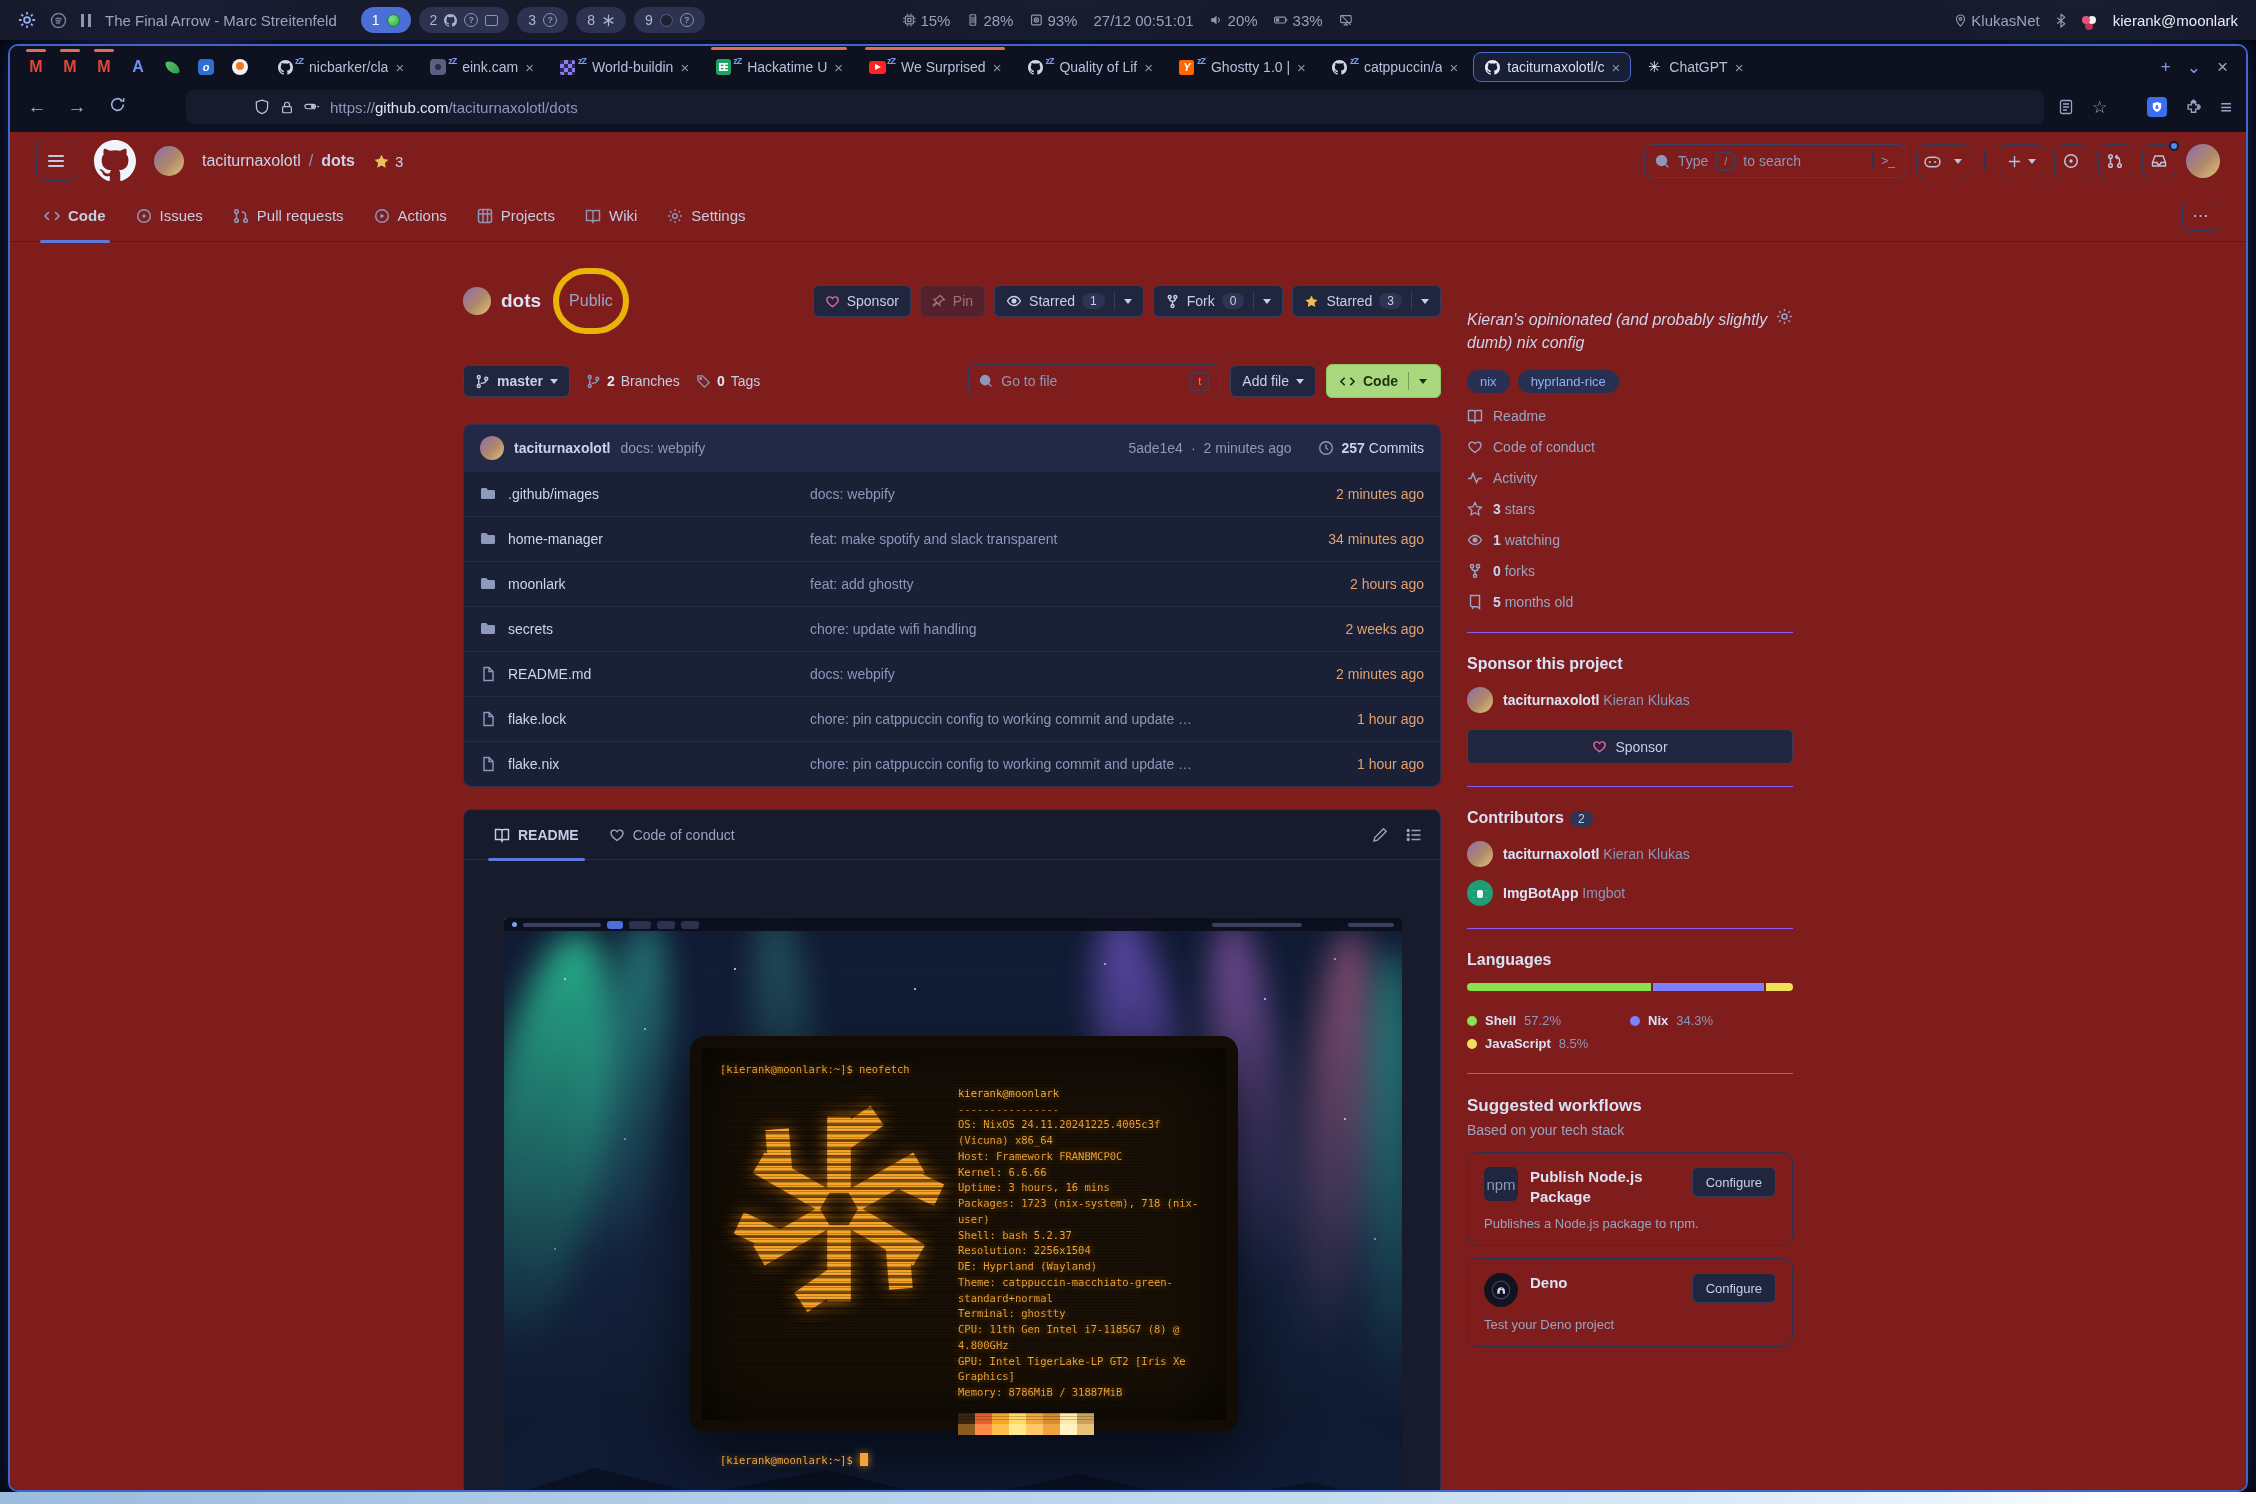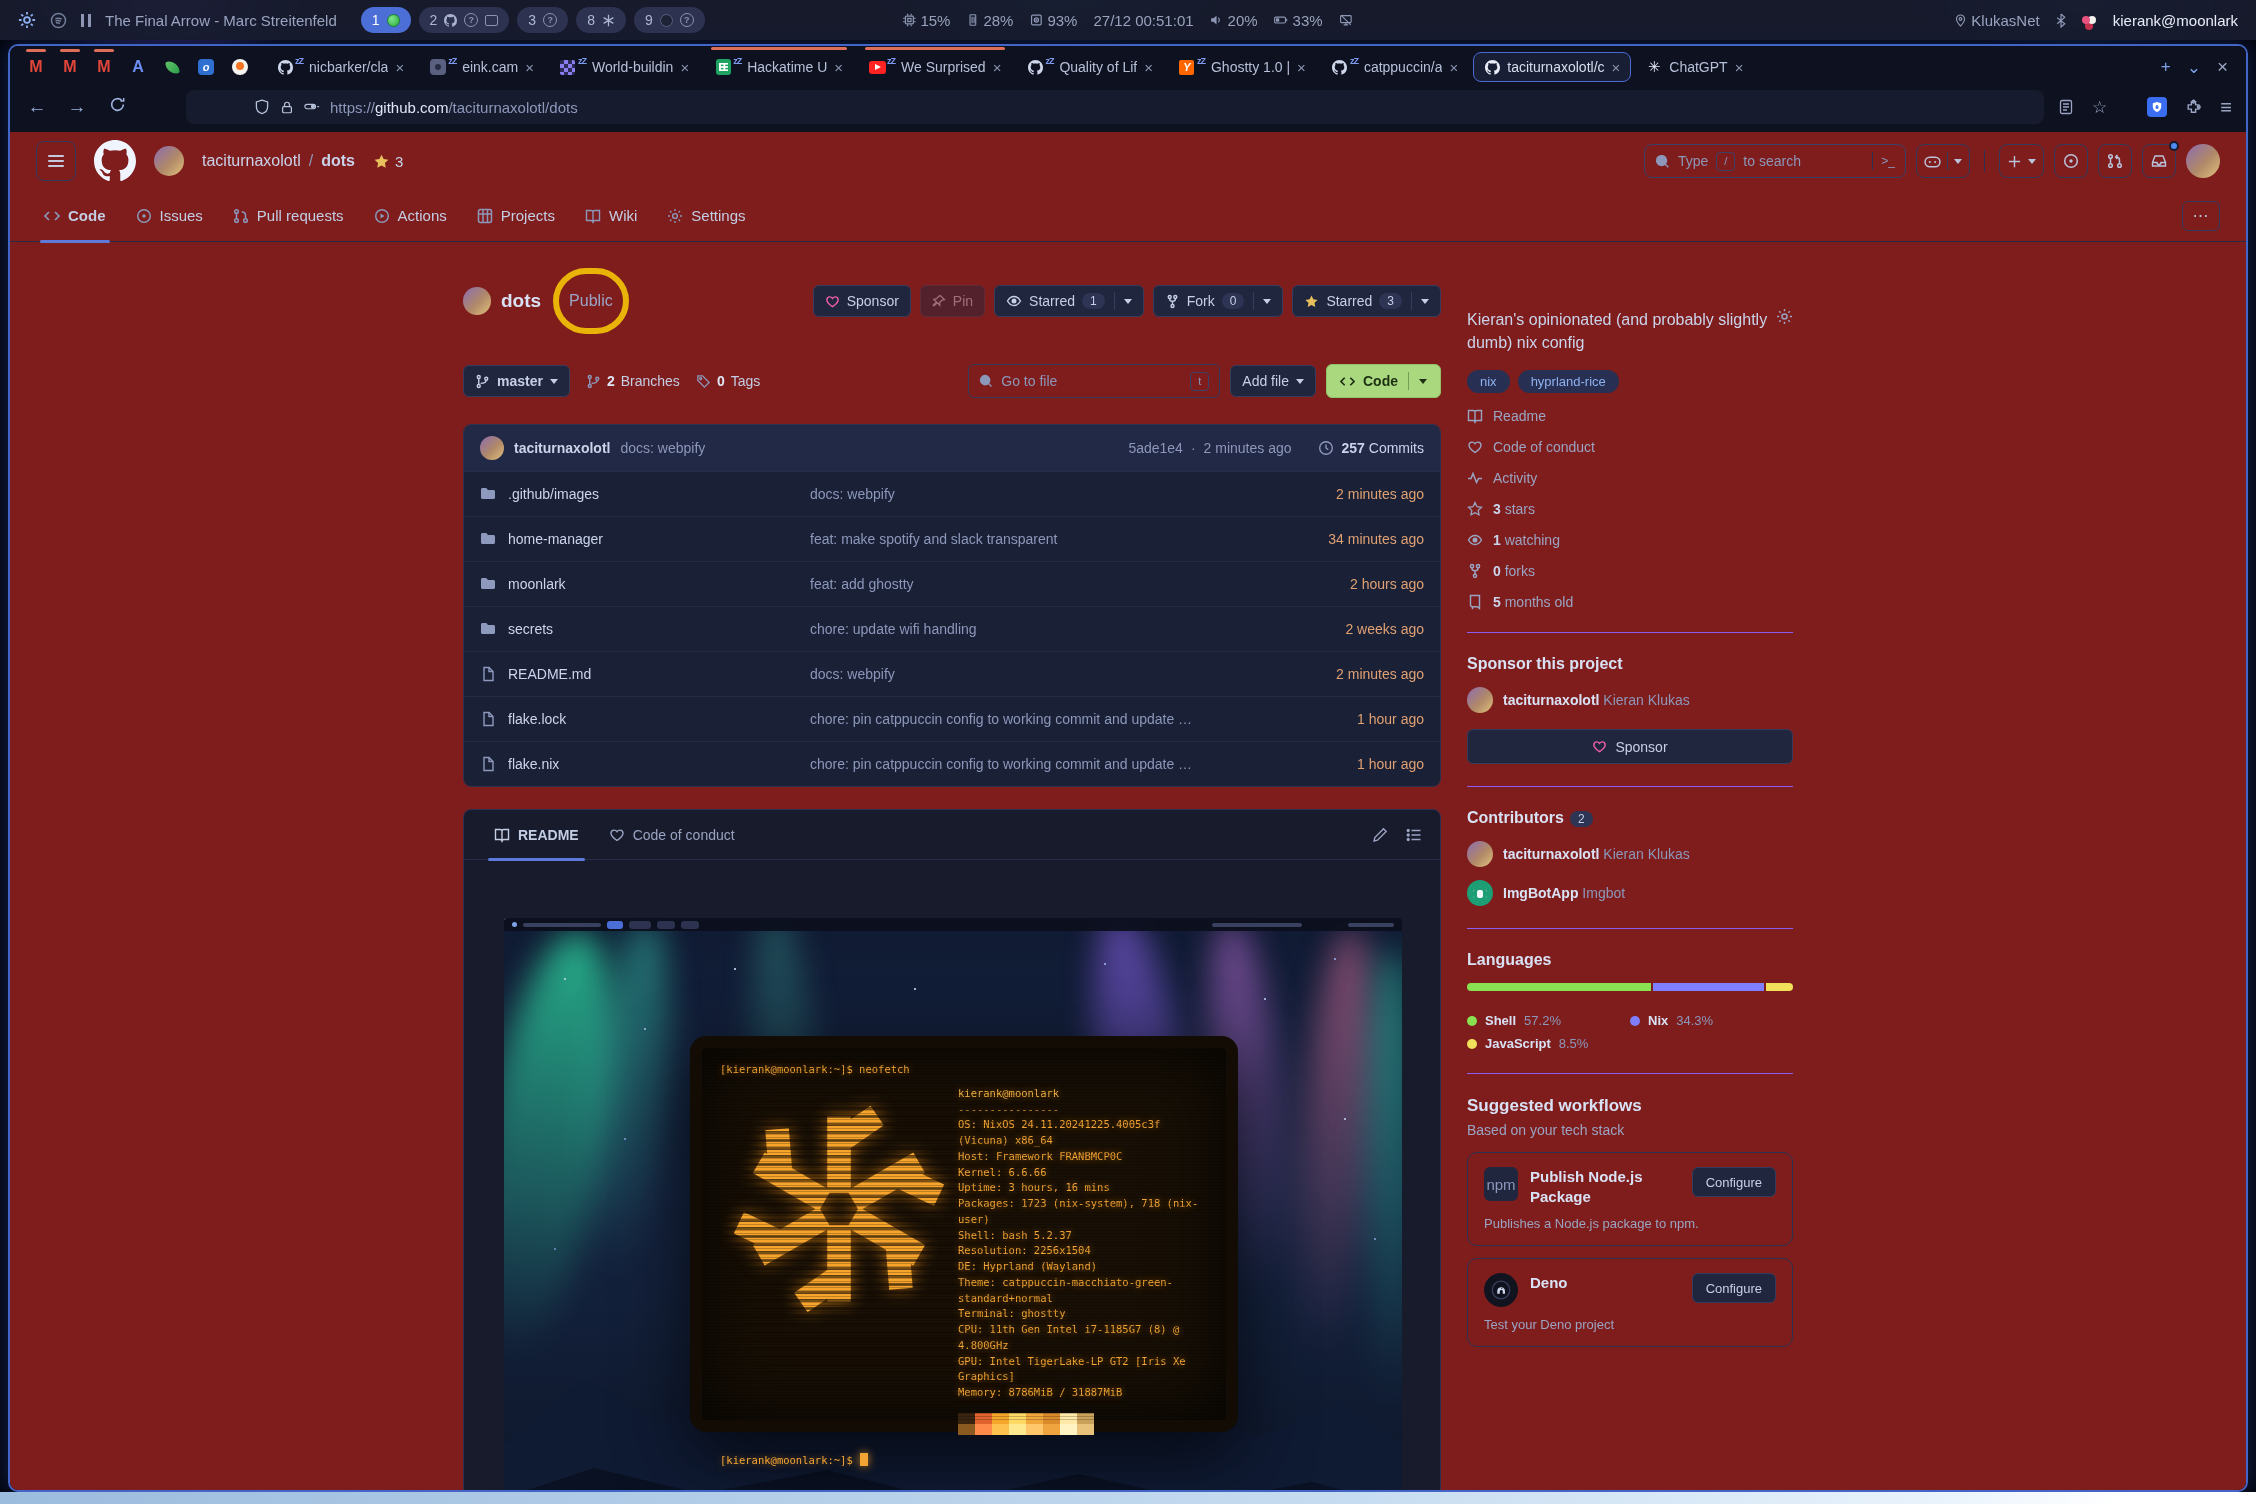--- a/index.html
+++ b/index.html
@@ -177,21 +177,21 @@
   .tlogo::after{ content:""; position:absolute; inset:0; background:repeating-linear-gradient(0deg, transparent 0 5px, rgba(20,10,2,.55) 5px 8px); }
   .tinfo{ flex:1; }
   .thost{ color:#f6b545; }
   .pal{ display:flex; flex-wrap:wrap; width:136px; margin-top:12px; }
   .pal i{ width:17px; height:11px; display:block; }
   .cursor{ display:inline-block; width:8px; height:13px; background:#f2a534; margin-left:7px; vertical-align:-2px; box-shadow:0 0 8px rgba(255,160,30,.8);}
   
   .sb-section{ padding:22px 0; border-top:1px solid #8b5cf6; }
   .sb-section.first{ border-top:none; padding-top:0; }
   .sb-h{ font-size:16px; font-weight:bold; color:#d9e1f4; margin-bottom:14px; }
-  .about-desc{ font-size:16px; color:#cad3ea; line-height:1.45; }
+  .about-desc{ font-size:16px; color:#cad3ea; line-height:1.45;font-style:italic; }
   .gearbox{ float:right; color:#9aa4c2; }
   .topics{ display:flex; gap:8px; margin:16px 0 8px 0; }
   .topic{ background:#273052; color:#8fb0ef; border-radius:999px; font-size:13px; padding:4px 13px; }
   .abitem{ display:flex; align-items:center; gap:10px; margin-top:15px; color:#9aa4c2; font-size:14px; }
   .abitem b{ color:#cad3ea; }
   .abitem .albl{ color:#9aa4c2; }
   .sp-user{ display:flex; align-items:center; gap:10px; margin:6px 0 16px 0; font-size:14px; }
   .sp-user b{ color:#d9e1f4; }
   .sponsorbtn{ width:100%; height:35px; border:1px solid #353c5c; background:#20263e; border-radius:6px; display:flex; align-items:center; justify-content:center; gap:8px; color:#c6cfe6; font-size:14px; }
   .contrib{ display:flex; align-items:center; gap:10px; margin-top:13px; font-size:14px; }

